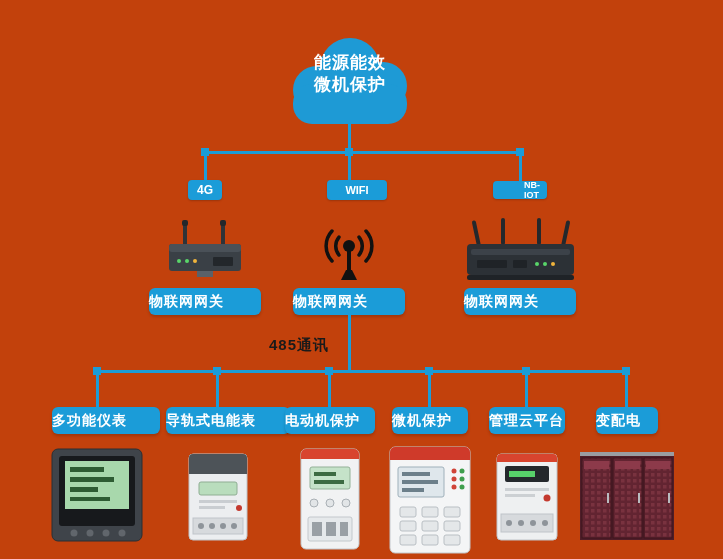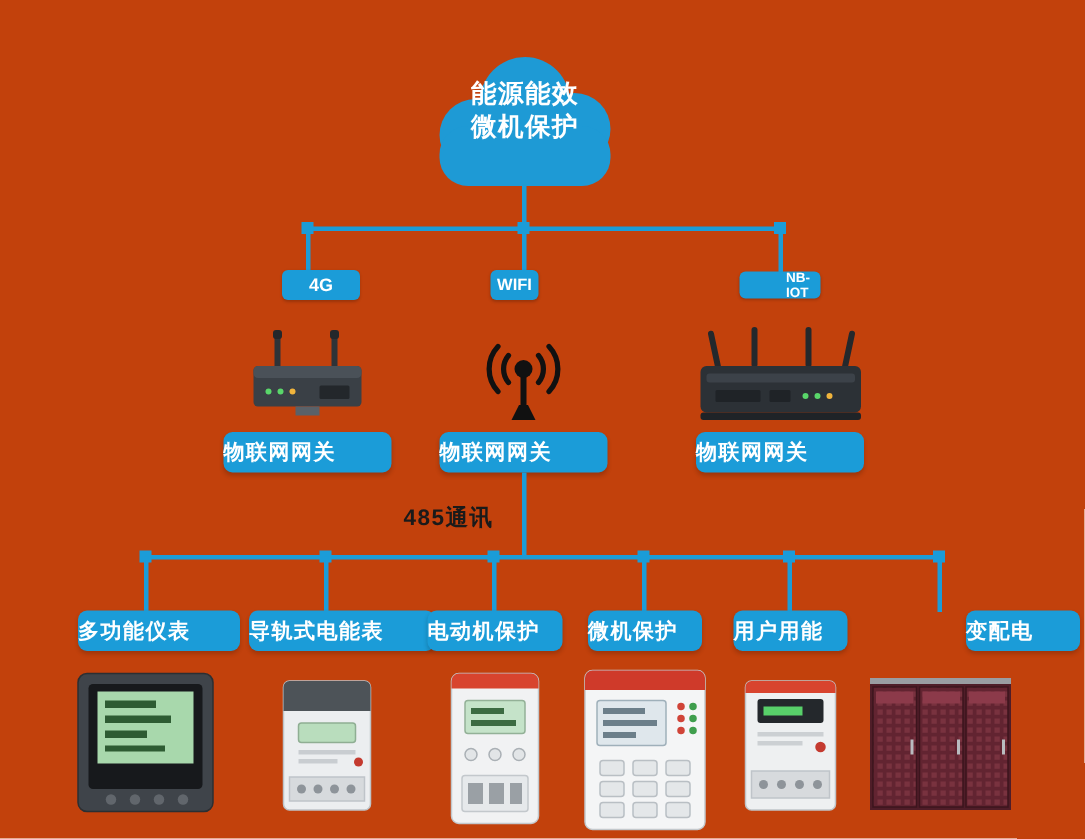--- a/index.html
+++ b/index.html
@@ -45,22 +45,22 @@
 
   <div class="line" style="left:204px; top:151px; width:318px; height:3px;"></div>
   <div class="dot" style="left:201px; top:148px;"></div>
   <div class="dot" style="left:345px; top:148px;"></div>
   <div class="dot" style="left:516px; top:148px;"></div>
 
   <div class="line" style="left:204px; top:152px; width:3px; height:33px;"></div>
   <div class="line" style="left:348px; top:152px; width:3px; height:33px;"></div>
   <div class="line" style="left:519px; top:152px; width:3px; height:33px;"></div>
 
-  <div class="badge" style="left:188px; top:180px; width:52px; height:20px; font-size:12px;">4G</div>
-  <div class="badge" style="left:327px; top:180px; width:32px; height:20px; font-size:11px;">WIFI</div>
+  <div class="badge" style="left:188px; top:180px; width:34px; height:20px; font-size:12px;">4G</div>
+  <div class="badge" style="left:327px; top:180px; width:60px; height:20px; font-size:11px;">WIFI</div>
   <div class="badge" style="left:493px; top:181px; width:54px; height:18px; font-size:9px;padding-left:31px;">NB-IOT</div>
 
   <div class="img" style="left:163px; top:220px;">
     <svg width="85" height="62" viewBox="0 0 85 62">
       <rect x="20" y="2" width="4" height="24" rx="2" fill="#2e3338"></rect>
       <rect x="58" y="2" width="4" height="24" rx="2" fill="#2e3338"></rect>
       <rect x="19" y="0" width="6" height="6" rx="2" fill="#23272b"></rect>
       <rect x="57" y="0" width="6" height="6" rx="2" fill="#23272b"></rect>
       <rect x="6" y="24" width="72" height="27" rx="3" fill="#3a4046"></rect>
       <rect x="6" y="24" width="72" height="8" rx="3" fill="#4a5158"></rect>
@@ -124,22 +124,22 @@
   <div class="line" style="left:216px; top:371px; width:3px; height:37px;"></div>
   <div class="line" style="left:328px; top:371px; width:3px; height:37px;"></div>
   <div class="line" style="left:428px; top:371px; width:3px; height:37px;"></div>
   <div class="line" style="left:525px; top:371px; width:3px; height:37px;"></div>
   <div class="line" style="left:625px; top:371px; width:3px; height:37px;"></div>
 
   <div class="pill" style="left:52px;  top:407px; width:108px;">多功能仪表</div>
   <div class="pill" style="left:166px; top:407px; width:124px;">导轨式电能表</div>
   <div class="pill" style="left:285px; top:407px; width:90px;">电动机保护</div>
   <div class="pill" style="left:392px; top:407px; width:76px;">微机保护</div>
-  <div class="pill" style="left:489px; top:407px; width:76px;">用户用能</div>
-  <div class="pill" style="left:596px; top:407px; width:76px;margin-left:48px;">变配电</div>
+  <div class="pill" style="left:489px; top:407px; width:76px;">管理云平台</div>
+  <div class="pill" style="left:596px; top:407px; width:62px;">变配电</div>
 
   <div class="img" style="left:50px; top:447px;">
     <svg width="94" height="96" viewBox="0 0 94 96">
       <rect x="2" y="2" width="90" height="92" rx="6" fill="#3f444a" stroke="#2b2f33"></rect>
       <rect x="9" y="9" width="76" height="70" rx="3" fill="#17191c"></rect>
       <rect x="15" y="14" width="64" height="48" fill="#a8d8ac"></rect>
       <g fill="#2e5c33">
         <rect x="20" y="20" width="34" height="5"></rect>
         <rect x="20" y="30" width="44" height="5"></rect>
         <rect x="20" y="40" width="28" height="5"></rect>

